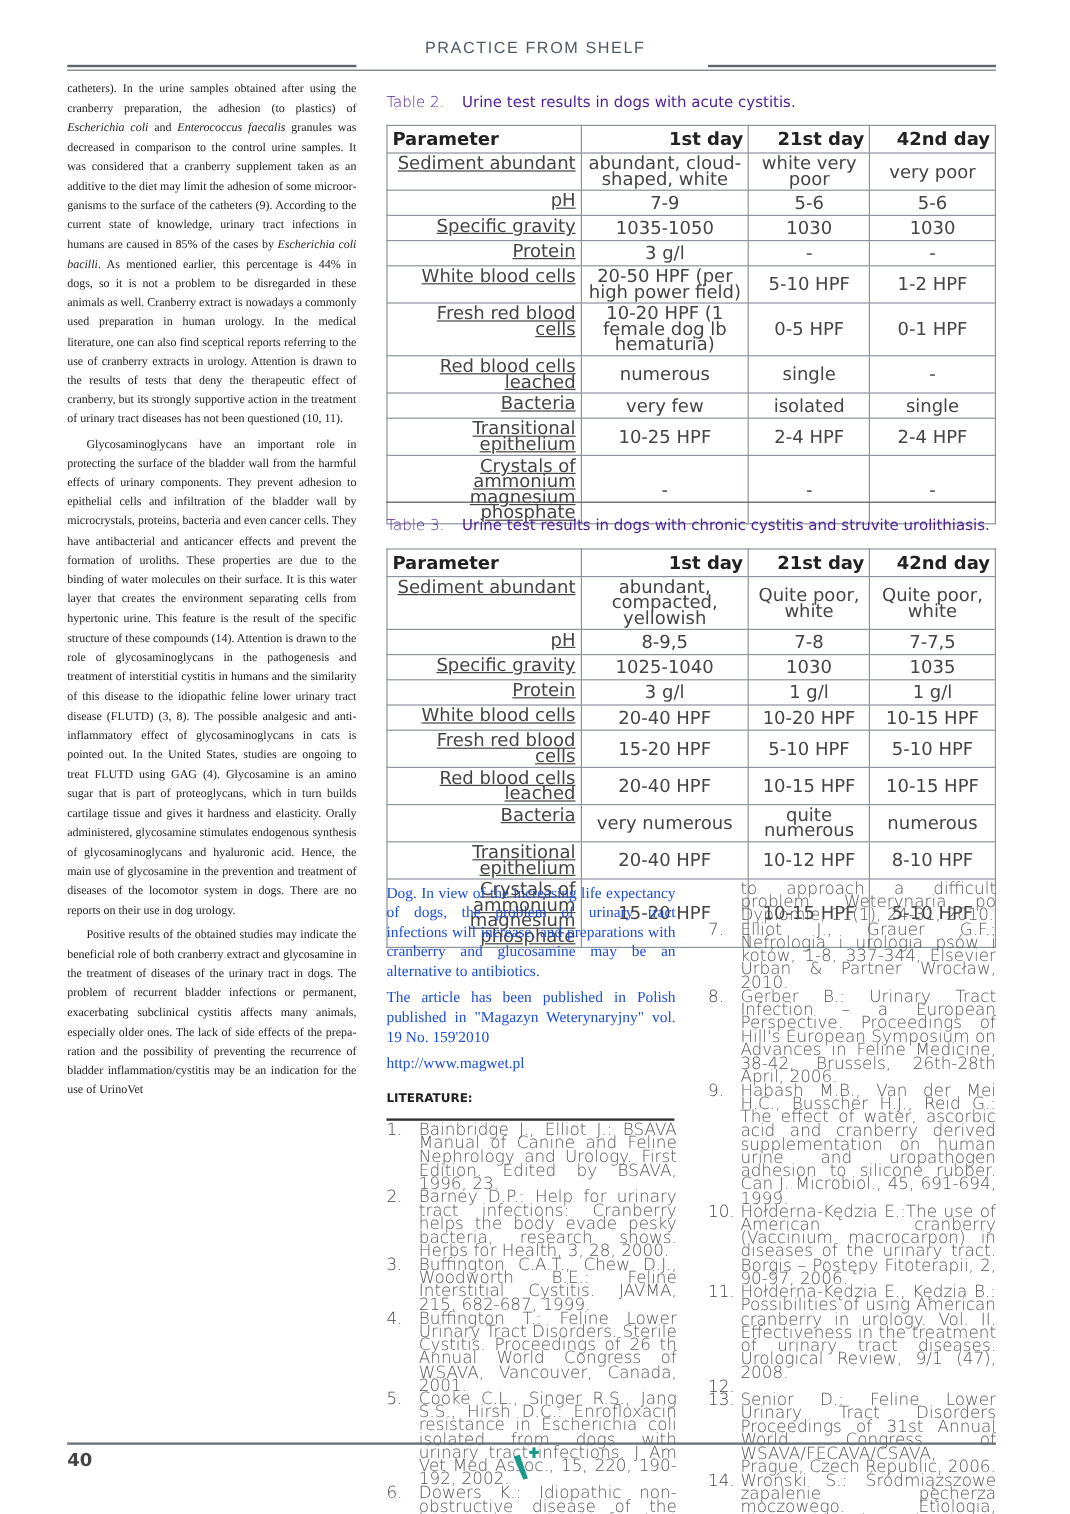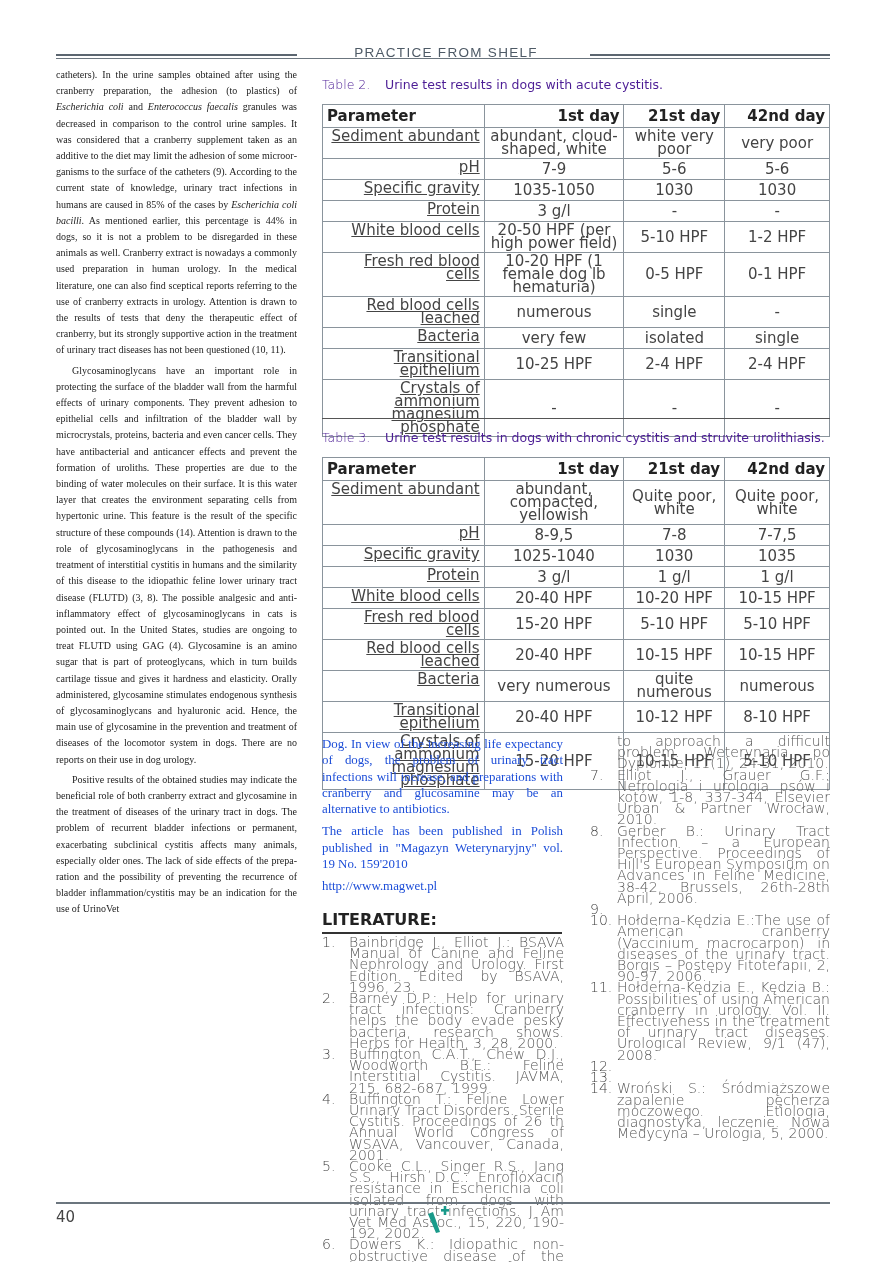--- a/index.html
+++ b/index.html
@@ -1,17 +1,17 @@
 <!DOCTYPE html>
 <html><head>
 <meta charset="utf-8">
 <style>
   html, body { margin:0; padding:0; background:#ffffff; }
   body { width:892px; height:1262px; position:relative; overflow:hidden; color:#2a2a2a; }
-  .header-title { position:absolute; top:45px; left:0; width:892px; text-align:center;
+  .header-title { position:absolute; top:32px; left:0; width:892px; text-align:center;
     font-family:"Liberation Sans", sans-serif; font-size:13.5px; letter-spacing:1.3px; color:#4e5a66; }
   .rule-thick { position:absolute; height:2px; background:#5c6670; }
   .rule-thin { position:absolute; height:1px; background:#6b757e; }
 
   .col-left { position:absolute; left:56px; top:67px; width:241px;
     font-family:"Liberation Serif", serif; font-size:10px; line-height:16.2px; color:#222; text-align:justify; hyphens:manual; }
   .col-left p { margin:0; }
   .col-left p.indent { text-indent:16px; margin-top:4px; }
 
   .table-caption { position:absolute; left:322px; font-family:"DejaVu Sans", sans-serif; font-size:12.5px; color:#4c1d95; }
@@ -22,29 +22,29 @@
   table.data th, table.data td { border:1.5px solid #8a949c; padding:2px 4px; vertical-align:middle; }
   table.data th { font-weight:bold; color:#222; text-align:right; height:17px; }
   table.data th:first-child { text-align:left; }
   table.data td { text-align:center; line-height:13px; height:16px; }
   table.data td:first-child { text-align:right; vertical-align:top;text-decoration:underline; }
   table.data col.c0 { width:162px; } table.data col.c1 { width:140px; } table.data col.c2 { width:101px; } table.data col.c3 { width:105px; }
 
   .mid-text { position:absolute; left:322px; top:736px; width:241px;
     font-family:"Liberation Serif", serif; font-size:12.9px; line-height:16.3px; color:#1d4ed8; text-align:justify; }
   .mid-text p { margin:0 0 6px 0; }
-  .lit-heading { position:absolute; left:322px; top:910px; font-family:"DejaVu Sans", sans-serif; font-size:16px; font-weight:bold; color:#222; }
+  .lit-heading { position:absolute; left:322px; top:910px; font-family:"DejaVu Sans", sans-serif; font-size:10px; font-weight:bold; color:#222; }
 
   .refs { position:absolute; font-family:"DejaVu Sans", sans-serif; font-size:14px; line-height:11.2px; color:#555; font-weight:300; }
   .ref { display:flex; margin:0; }
   .ref .num { width:27px; flex:none; color:#444; }
   .ref .txt { flex:1; text-align:justify; }
   .ref.cont .txt { padding-left:27px; }
 
-  .page-number { position:absolute; left:56px; top:1208px; font-family:"DejaVu Sans", sans-serif; font-size:15px; font-weight:400; color:#444; }
+  .page-number { position:absolute; left:56px; top:1208px; font-family:"DejaVu Sans", sans-serif; font-size:15px; font-weight:700; color:#444; }
   .logo { position:absolute; left:425px; top:1206px; width:30px; height:28px; }
 </style>
 </head>
 <body>
 
 <div class="rule-thick" style="left:56px; top:54px; width:241px;"></div>
 <div class="rule-thick" style="left:590px; top:54px; width:240px;"></div>
 <div class="rule-thin" style="left:56px; top:58px; width:774px;"></div>
 <div class="header-title">PRACTICE FROM SHELF</div>
 
@@ -260,34 +260,36 @@
     <div class="ref">
       <span class="num">7.</span>
       <span class="txt">Elliot J., Grauer G.F.: Nefrologia i urologia psów i kotów, 1-8, 337-344, Elsevier Urban &amp; Partner Wrocław, 2010.</span>
     </div>
     <div class="ref">
       <span class="num">8.</span>
       <span class="txt">Gerber B.: Urinary Tract Infection – a Euro­pean Perspective. Proceedings of Hill's Eu­ropean Symposium on Advances in Feline Medicine, 38-42, Brussels, 26th-28th April, 2006.</span>
     </div>
     <div class="ref">
       <span class="num">9.</span>
+      <span class="txt">Habash M.B., Van der Mei H.C., Busscher H.J., Reid G.: The effect of water, ascorbic acid and cranberry derived supplementation on human urine and uropathogen adhesion to silicone rubber. Can J. Microbiol., 45, 691-694, 1999.</span>
     </div>
     <div class="ref">
       <span class="num">10.</span>
       <span class="txt">Hołderna-Kędzia E.:The use of American cranberry (Vaccinium macrocarpon) in dis­eases of the urinary tract. Borgis – Postępy Fitoterapii, 2, 90-97, 2006.</span>
     </div>
     <div class="ref">
       <span class="num">11.</span>
       <span class="txt">Hołderna-Kędzia E., Kędzia B.: Possibilities of using American cranberry in urology. Vol. II. Effectiveness in the treatment of urinary tract diseases. Urological Review, 9/1 (47), 2008.</span>
     </div>
     <div class="ref">
       <span class="num">12.</span>
     </div>
     <div class="ref">
       <span class="num">13.</span>
+      <span class="txt">Senior D.: Feline Lower Urinary Tract Dis­orders Proceedings of 31st Annual World Congress of WSAVA/FECAVA/CSAVA, Prague, Czech Republic, 2006.</span>
     </div>
     <div class="ref">
       <span class="num">14.</span>
       <span class="txt">Wroński S.: Śródmiąższowe zapalenie pęcherza moczowego. Etiologia, diagnosty­ka, leczenie. Nowa Medycyna – Urologia, 5, 2000.</span>
     </div>
   </div>
 
 <div class="rule-thick" style="left:56px; top:1202px; width:774px; height:2px; background:#6b757e;"></div>
 <div class="page-number">40</div>
 <svg class="logo" viewBox="0 0 30 28">

